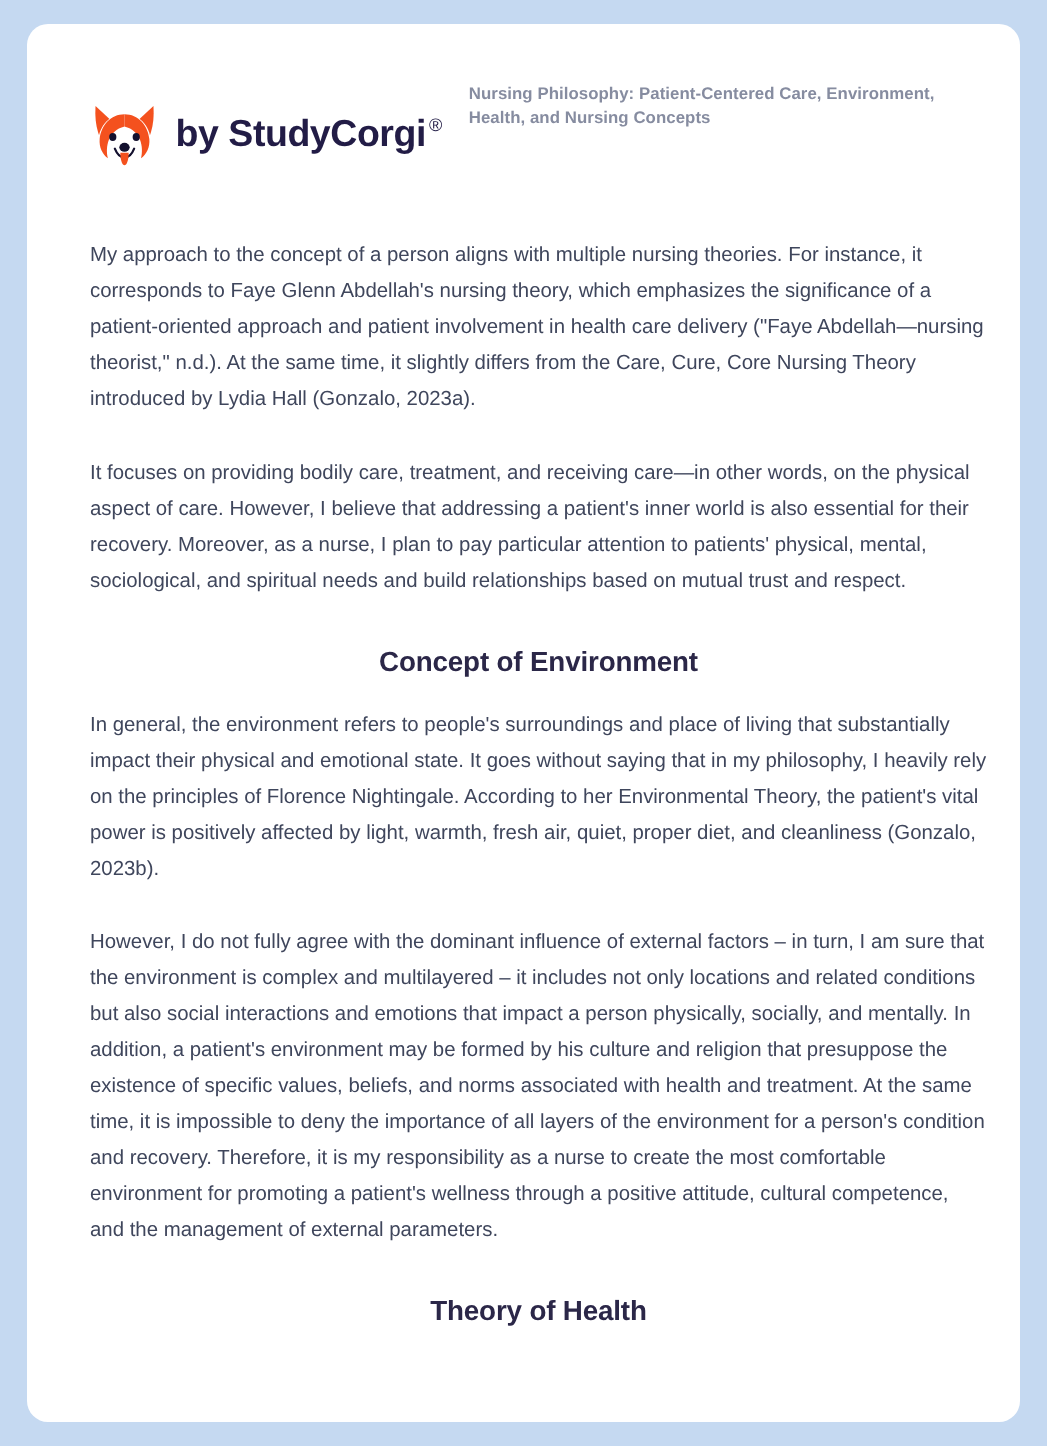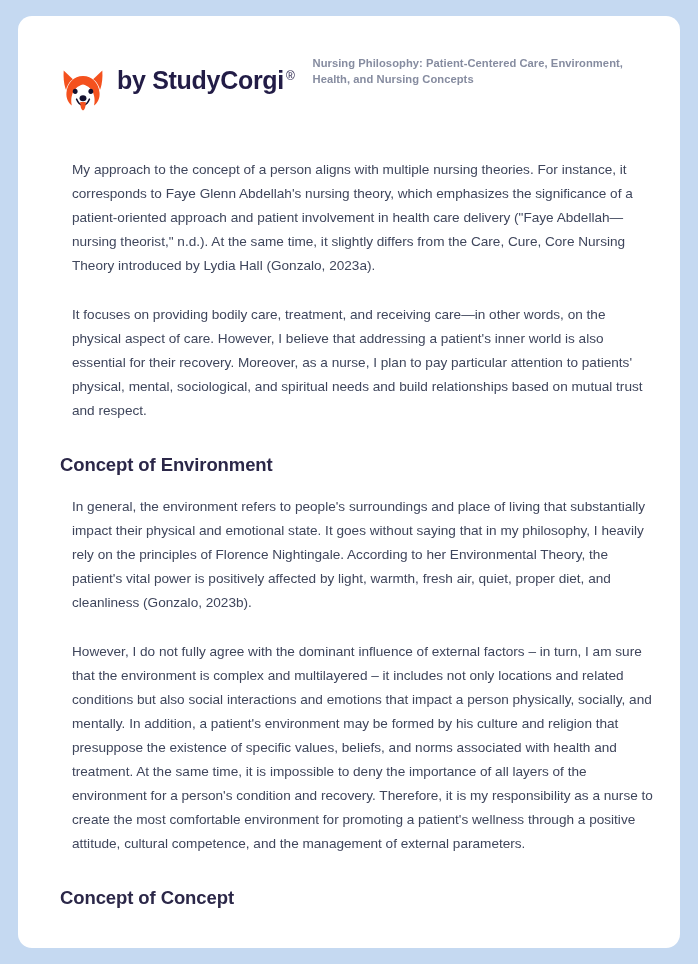--- a/index.html
+++ b/index.html
@@ -32,20 +32,21 @@
 
   
   .doc-header {
     display: flex;
     align-items: flex-start;
     padding: 40px 20px 0 42px;
     box-sizing: border-box;
   }
   .brand {
     display: flex;
+    align-items: center;
     flex: 0 0 auto;
     padding-top: 10px;
   }
   .logo-mark {
     width: 46px;
     height: 46px;
     flex: 0 0 auto;
     margin-right: 11px;
   }
   .wordmark {
@@ -88,30 +89,31 @@
   
   .doc-body {
     padding: 0 22px 0 42px;
     box-sizing: border-box;
     margin-top: 46px;
   }
   .para {
     font-size: 13.6px;
     line-height: 24px;
     color: #3f465c;
-    margin: 0 0 25px 12px;
+    margin: 0 0 25px 0;
     text-align: left;
   }
   .para:last-child { margin-bottom: 0; }
   .section-heading {
     font-size: 18.5px;
     font-weight: bold;
     color: #2b2748;
     margin: 36px 0 19px 0;
     letter-spacing: -0.1px;
+    text-align: center;
   }
   .section-heading.first-gap { margin-top: 31px; }
 </style>
 </head>
 <body>
 
 <div id="page-wrap">
   <div class="page-card">
 
     <div class="doc-header">
@@ -146,17 +148,17 @@
       </div>
 
     </div>
 
     <div class="doc-body">
         <p class="para">My approach to the concept of a person aligns with multiple nursing theories. For instance, it corresponds to Faye Glenn Abdellah's nursing theory, which emphasizes the significance of a patient-oriented approach and patient involvement in health care delivery ("Faye Abdellah—nursing theorist," n.d.). At the same time, it slightly differs from the Care, Cure, Core Nursing Theory introduced by Lydia Hall (Gonzalo, 2023a).</p>
         <p class="para">It focuses on providing bodily care, treatment, and receiving care—in other words, on the physical aspect of care. However, I believe that addressing a patient's inner world is also essential for their recovery. Moreover, as a nurse, I plan to pay particular attention to patients' physical, mental, sociological, and spiritual needs and build relationships based on mutual trust and respect.</p>
         <h2 class="section-heading first-gap">Concept of Environment</h2>
         <p class="para">In general, the environment refers to people's surroundings and place of living that substantially impact their physical and emotional state. It goes without saying that in my philosophy, I heavily rely on the principles of Florence Nightingale. According to her Environmental Theory, the patient's vital power is positively affected by light, warmth, fresh air, quiet, proper diet, and cleanliness (Gonzalo, 2023b).</p>
         <p class="para">However, I do not fully agree with the dominant influence of external factors – in turn, I am sure that the environment is complex and multilayered – it includes not only locations and related conditions but also social interactions and emotions that impact a person physically, socially, and mentally. In addition, a patient's environment may be formed by his culture and religion that presuppose the existence of specific values, beliefs, and norms associated with health and treatment. At the same time, it is impossible to deny the importance of all layers of the environment for a person's condition and recovery. Therefore, it is my responsibility as a nurse to create the most comfortable environment for promoting a patient's wellness through a positive attitude, cultural competence, and the management of external parameters.</p>
-        <h2 class="section-heading first-gap">Concept of Concept</h2>
+        <h2 class="section-heading first-gap">Theory of Health</h2>
       </div>
 
   </div>
 </div>
 
 </body></html>

